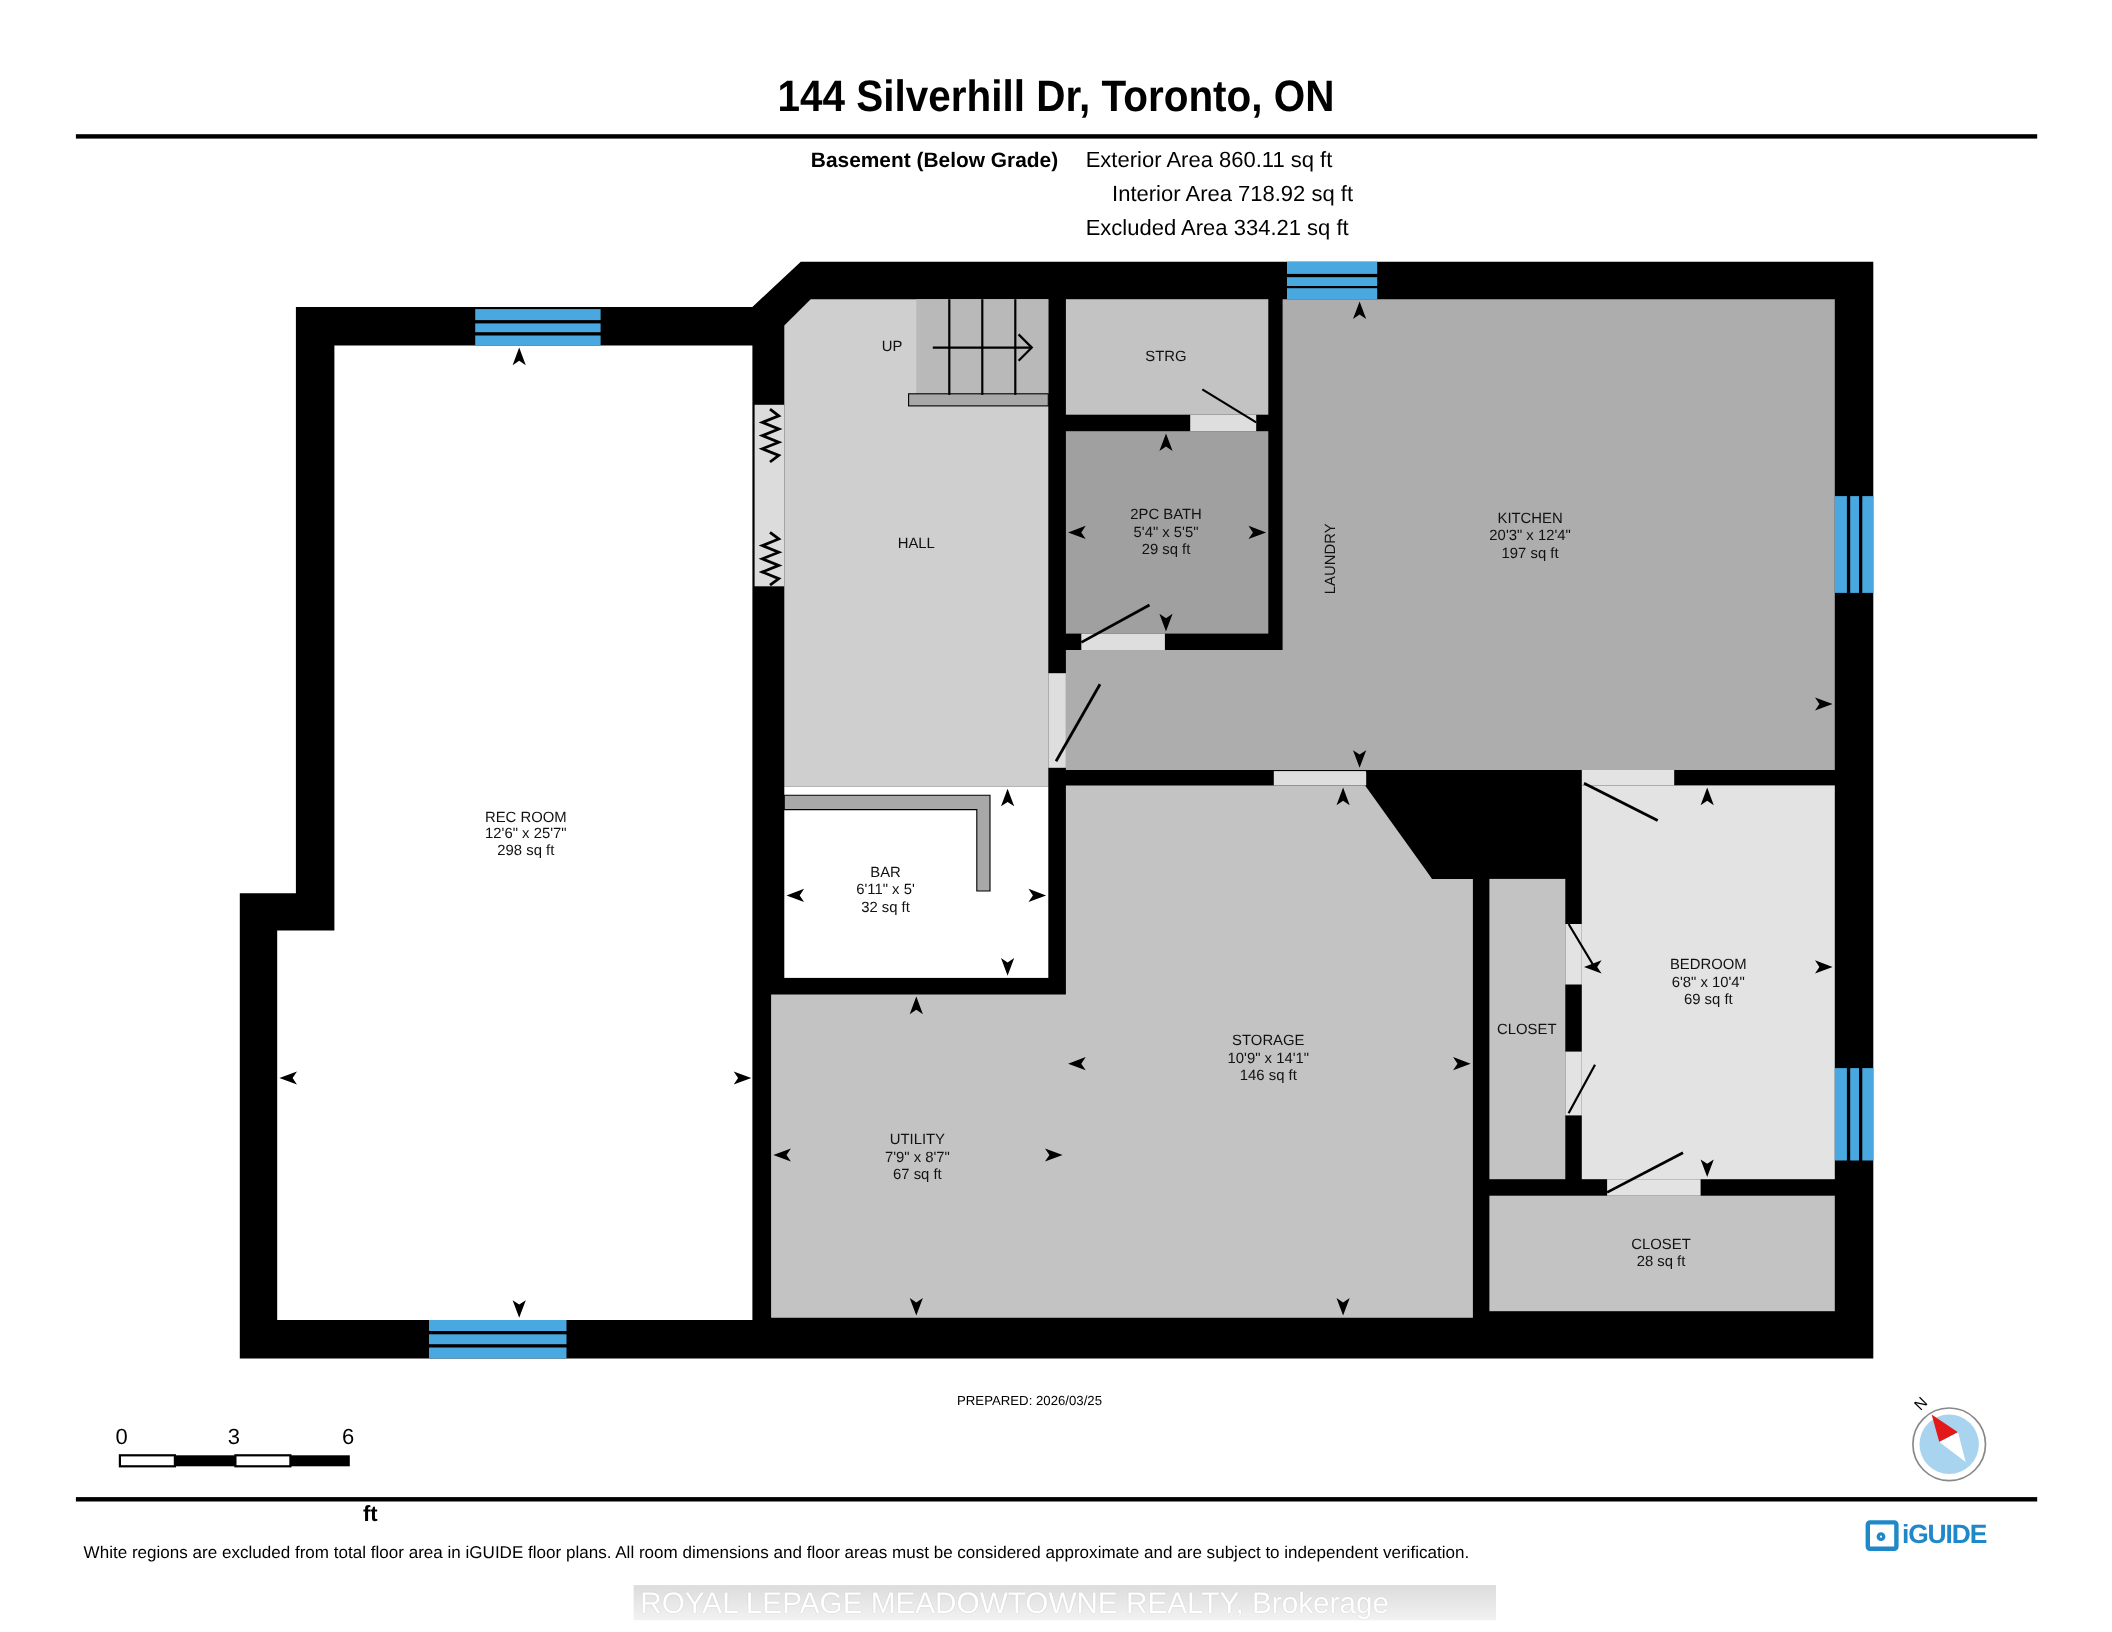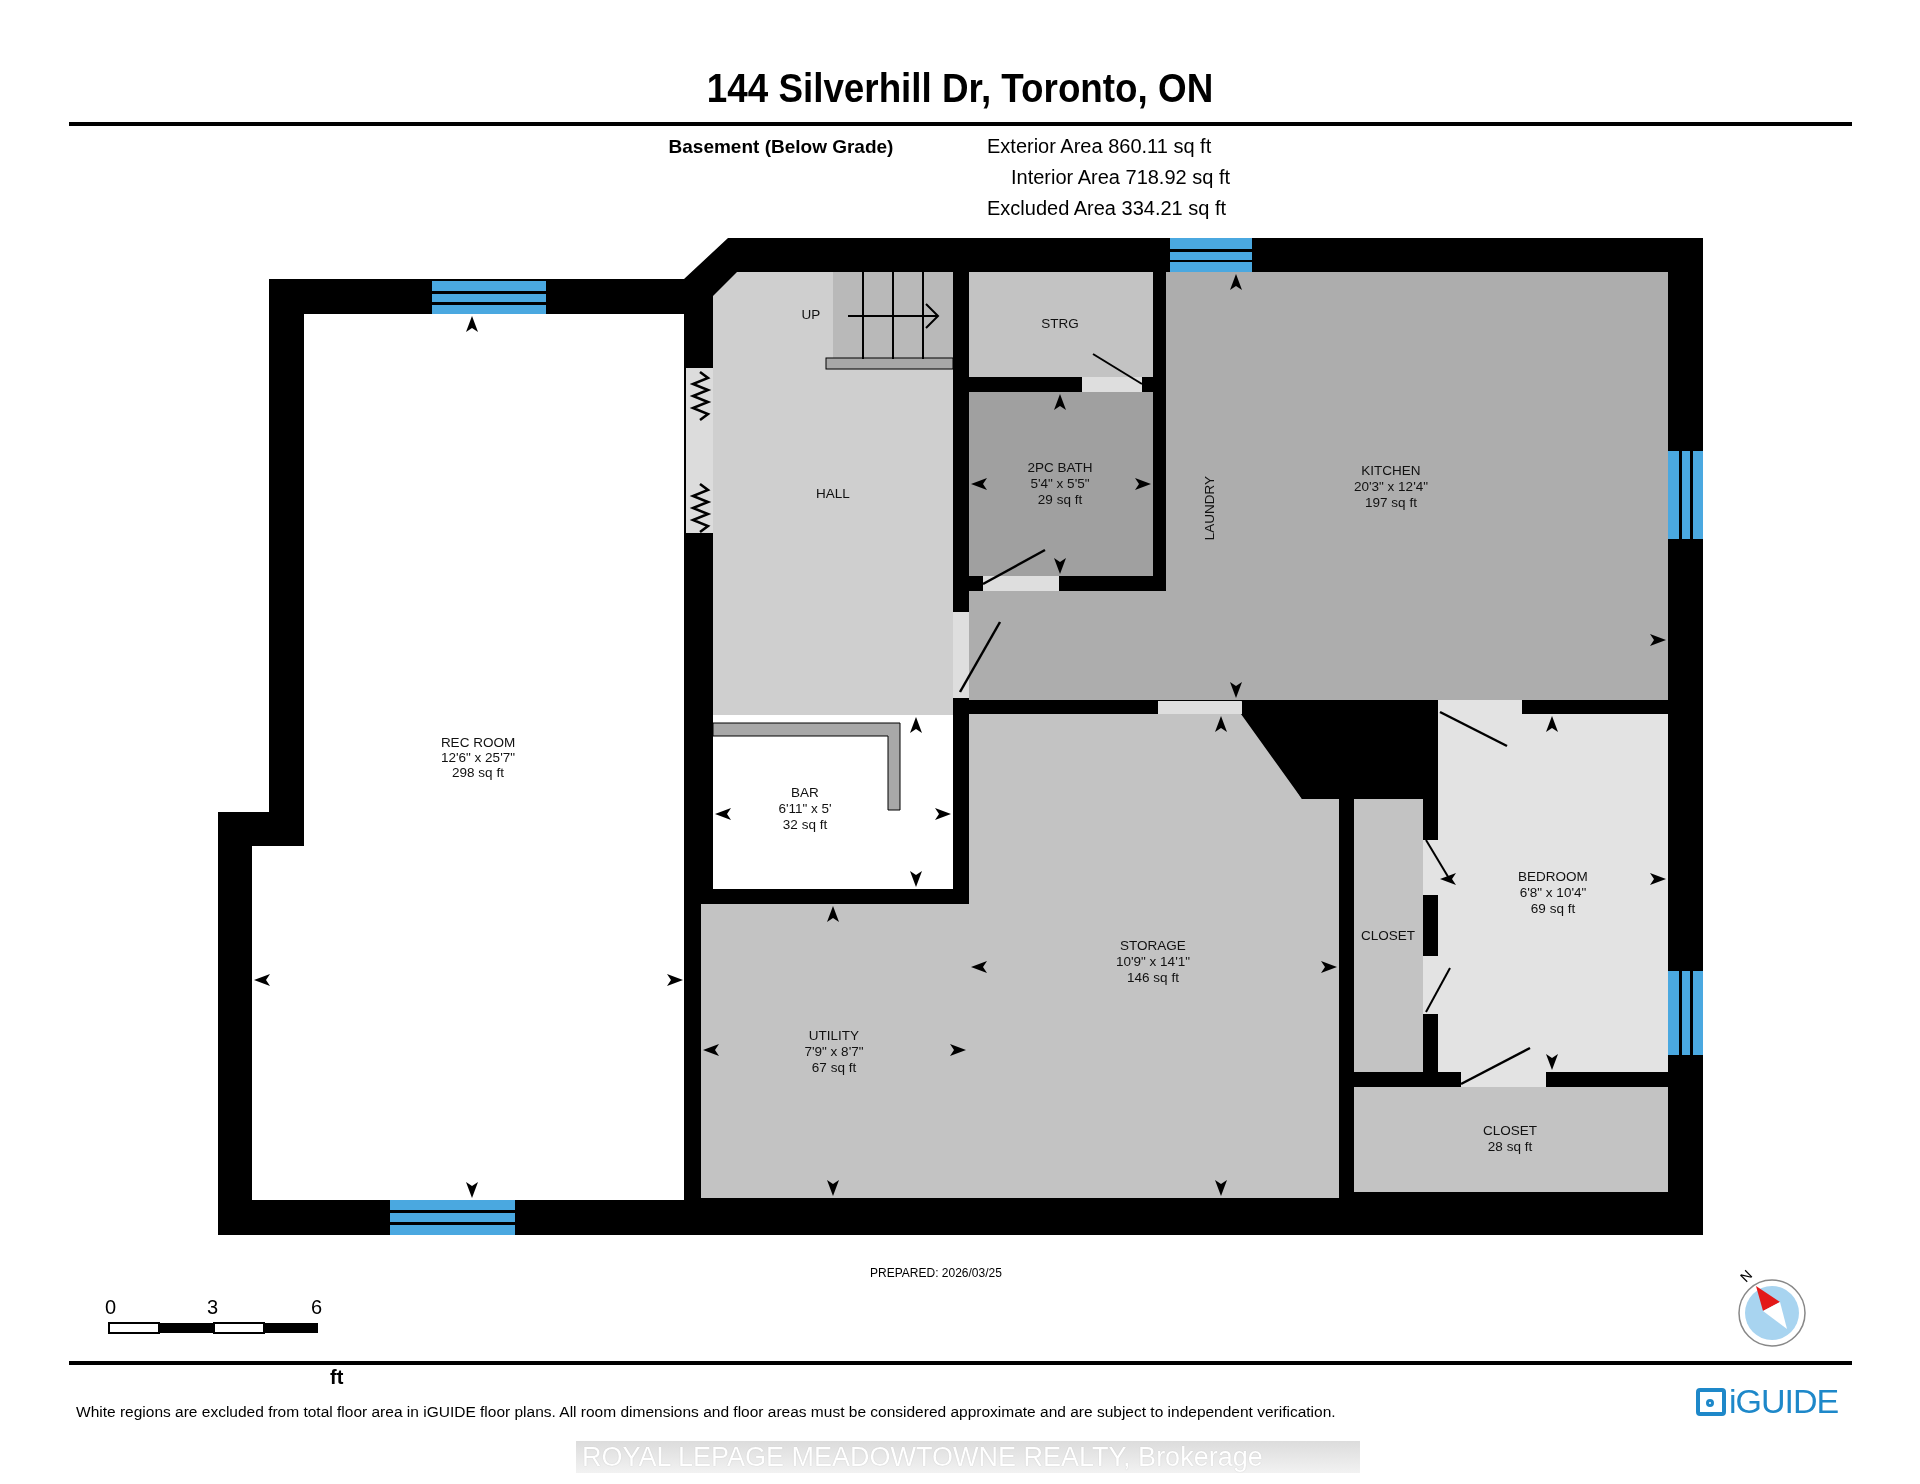--- a/index.html
+++ b/index.html
@@ -1,27 +1,27 @@
 <!DOCTYPE html>
 <html><head>
 <meta charset="utf-8">
 <style>
   html,body{margin:0;padding:0;background:#ffffff;}
   body{width:1920px;height:1484px;position:relative;overflow:hidden;font-family:"Liberation Sans",sans-serif;color:#000;}
   .title{position:absolute;left:0;width:1920px;top:66px;text-align:center;font-weight:bold;font-size:40px;letter-spacing:0px;transform:scaleX(0.92);}
   .rule{position:absolute;background:#000;}
-  .info-label{position:absolute;left:600px;width:362px;top:136px;text-align:center;font-weight:bold;font-size:19px;}
+  .info-label{position:absolute;left:600px;width:362px;top:136px;text-align:right;font-weight:bold;font-size:19px;}
   .info-line{position:absolute;left:987px;font-size:20px;text-align:center;}
   .plan{position:absolute;left:0;top:0;}
   .room-text{font-family:"Liberation Sans",sans-serif;font-size:13.5px;fill:#111;text-anchor:middle;}
   .scale-lbl{position:absolute;font-size:20px;}
   .prepared{position:absolute;left:870px;top:1266px;font-size:12px;}
   .disclaimer{position:absolute;left:76px;top:1387px;font-size:15.5px;margin-top:16px;}
   .watermark{position:absolute;left:576px;top:1441px;width:778px;height:32px;background:linear-gradient(#dcdcdc,#f2f2f2);color:#ffffff;font-size:27px;line-height:32px;padding-left:6px;white-space:nowrap;text-shadow:0 0 1px #bbb;}
-  .logo{position:absolute;left:1696px;top:1382px;display:flex;align-items:center;color:#1e88c9;font-weight:normal;font-size:34px;letter-spacing:-1px;}
+  .logo{position:absolute;left:1696px;top:1382px;display:flex;align-items:center;color:#1e88c9;font-weight:bold;font-size:24px;letter-spacing:-1px;}
   .logo-box{width:30px;height:28px;border:4px solid #1e88c9;border-radius:4px;box-sizing:border-box;margin-right:3px;position:relative;}
   .logo-box::after{content:"";position:absolute;left:6px;top:7px;width:8px;height:8px;border:3px solid #1e88c9;border-radius:50%;box-sizing:border-box;}
 </style>
 </head>
 <body>
 
 <div class="title">144 Silverhill Dr, Toronto, ON</div>
 <div class="rule" style="left:69px;top:122px;width:1783px;height:4px;"></div>
 
 <div class="info-label">Basement (Below Grade)</div>

